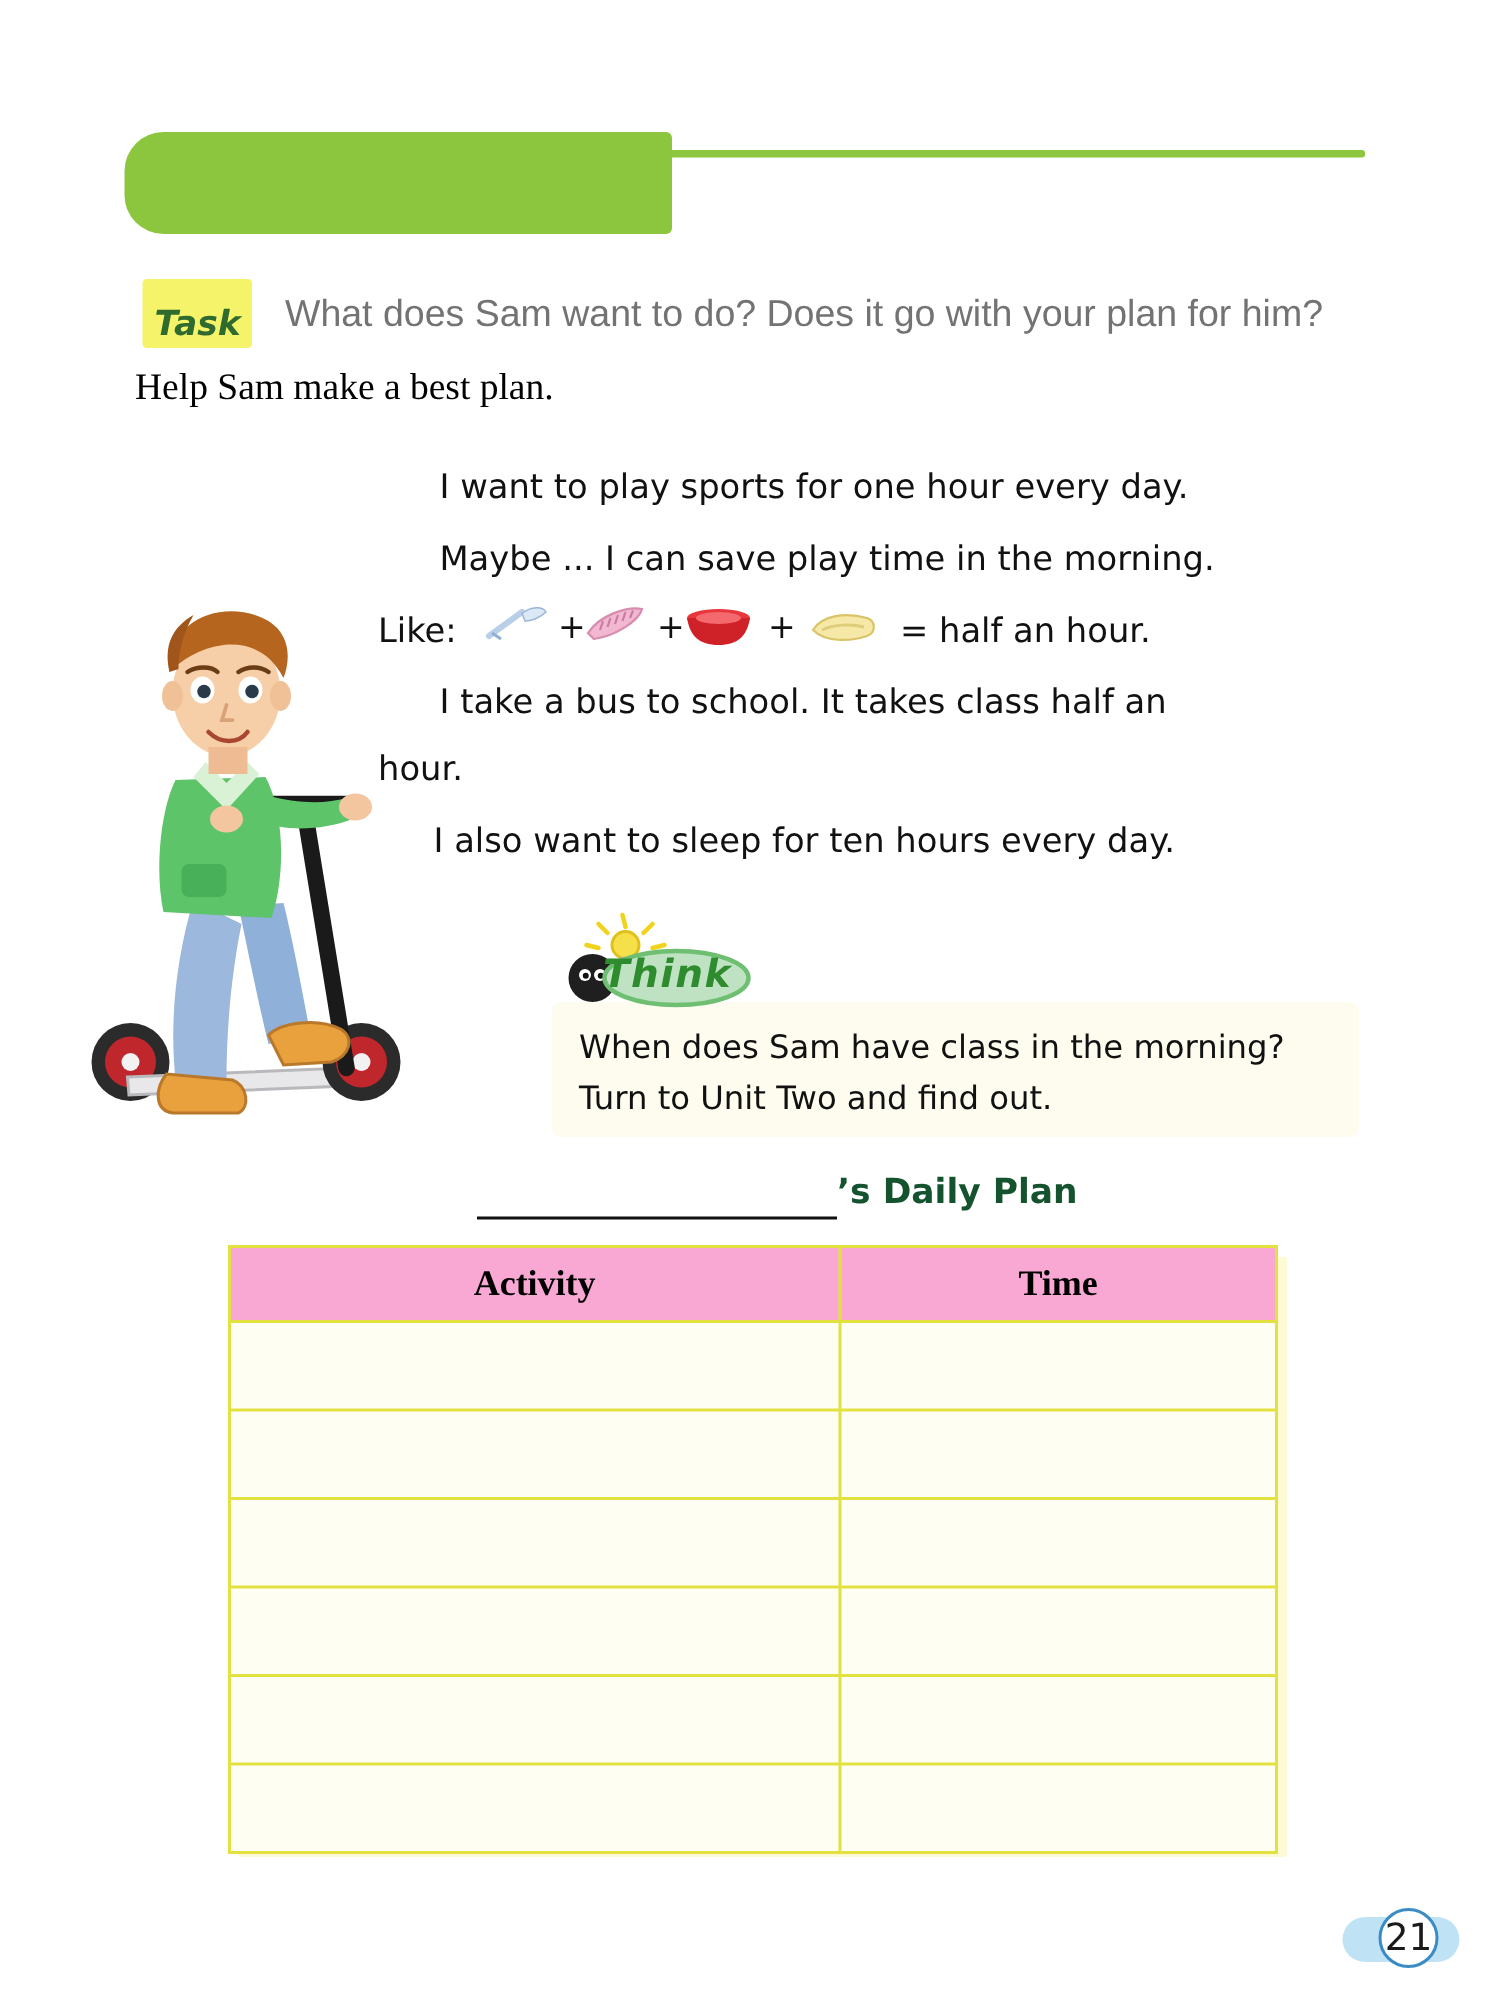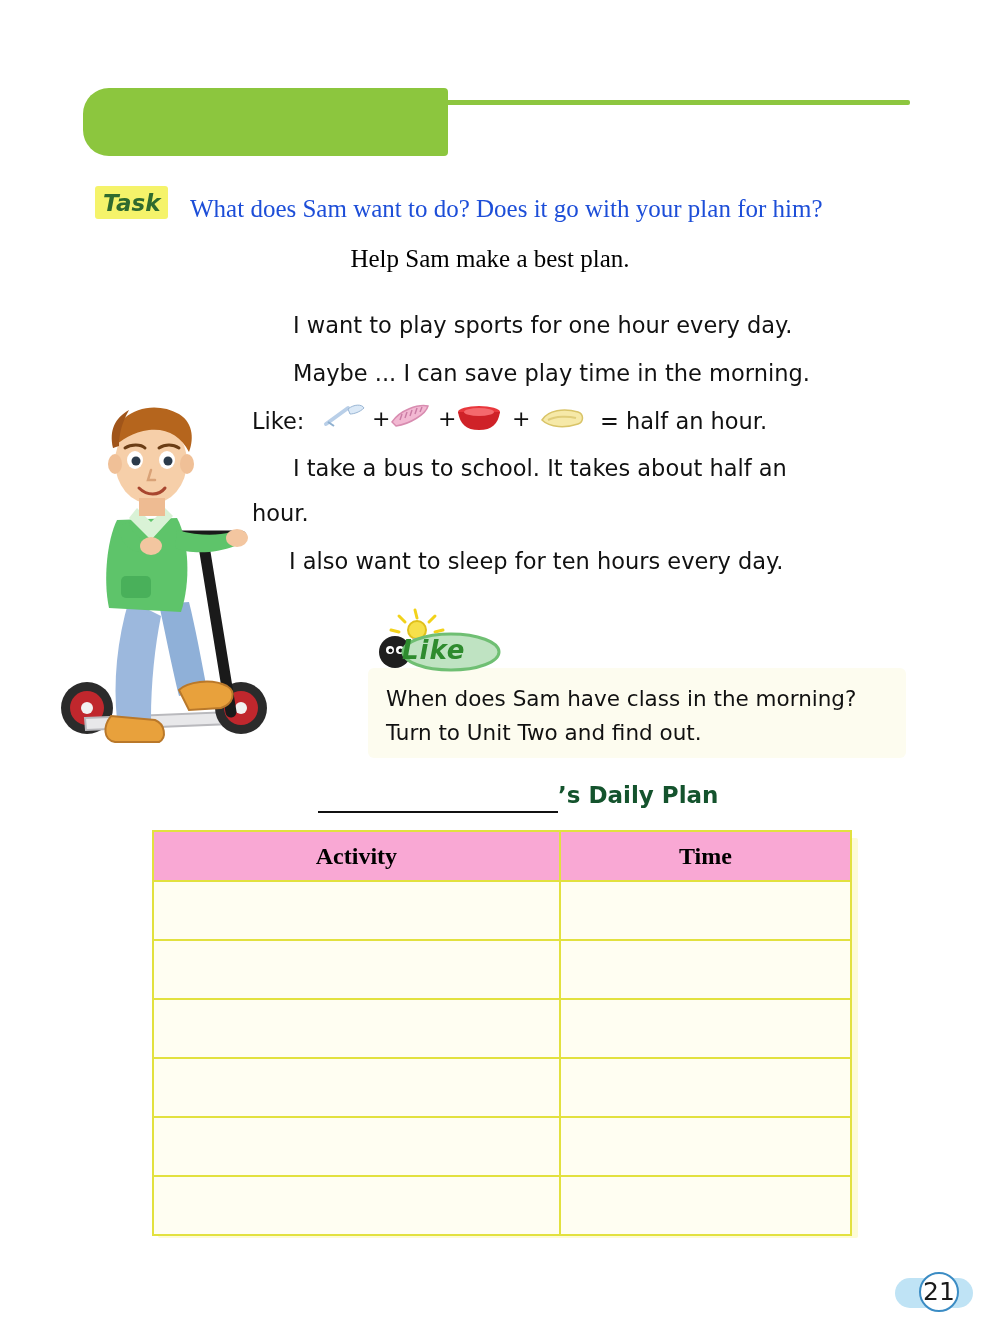--- a/index.html
+++ b/index.html
@@ -60,43 +60,42 @@
   .task-badge {
     position: absolute;
     left: 95px;
     top: 186px;
     background: #f5f36a;
     color: #2f6b2f;
     font-family: "DejaVu Sans", sans-serif;
     font-weight: bold;
     font-style: italic;
     font-size: 23px;
-    padding: 4px 8px 3px 8px;
+    padding: 17px 8px 3px 8px;
     border-radius: 3px;
   }
   .task-text {
     position: absolute;
     left: 190px;
     top: 184px;
     width: 740px;
-    font-family: Liberation Serif, serif;
+    font-family: Liberation Sans, sans-serif;
     font-size: 25px;
-    color: #1d4ed8;
+    color: #737373;
     line-height: 50px;
   }
   .task-text-2 {
     position: absolute;
     left: 90px;
     top: 234px;
     width: 800px;
     font-family: "Liberation Serif", serif;
     font-size: 25px;
     color: #000000;
     line-height: 50px;
-    text-align: center;
   }
 
   
   .boy {
     position: absolute;
     left: 55px;
     top: 390px;
     width: 220px;
     height: 365px;
   }
@@ -358,21 +357,21 @@
   <ellipse cx="23" cy="8" rx="15" ry="4" fill="#f4696d"></ellipse>
 </svg>
 <div class="plus" style="left:512px; top:406px;">+</div>
 
 <svg class="icon-towel" viewBox="0 0 46 26">
   <path d="M2 14 C8 4 24 2 38 6 C44 8 44 16 38 18 C26 22 10 22 2 14 Z" fill="#f6e9a8" stroke="#d9c468" stroke-width="1.5"></path>
   <path d="M8 14 C16 10 28 10 36 12" stroke="#e0cd7a" stroke-width="2" fill="none"></path>
 </svg>
 
 <div class="line l3b">= half an hour.</div>
-<div class="line l4">I take a bus to school. It takes about half an</div>
+<div class="line l4">I take a bus to school. It takes class half an</div>
 <div class="line l5">hour.</div>
 <div class="line l6">I also want to sleep for ten hours every day.</div>
 
 <div class="think-box"></div>
 <svg class="think-badge" viewBox="0 0 140 70">
 
   <g stroke="#f2d21a" stroke-width="3" stroke-linecap="round">
     <path d="M52 10 L50 2"></path>
       <path d="M40 14 L34 8"></path>
       <path d="M64 14 L70 8"></path>
@@ -383,21 +382,21 @@
   <rect x="48" y="30" width="8" height="5" fill="#b0b0b0"></rect>
 
   <circle cx="30" cy="44" r="16" fill="#1f1f1f"></circle>
   <circle cx="25" cy="42" r="4" fill="#ffffff"></circle>
   <circle cx="35" cy="42" r="4" fill="#ffffff"></circle>
   <circle cx="25.5" cy="42.5" r="2" fill="#111"></circle>
   <circle cx="35.5" cy="42.5" r="2" fill="#111"></circle>
 
   <ellipse cx="86" cy="44" rx="48" ry="18" fill="#bfe3c2" stroke="#6fbf73" stroke-width="3"></ellipse>
 </svg>
-<div class="think-word">Like</div>
+<div class="think-word">Think</div>
 <div class="think-line tl1">When does Sam have class in the morning?</div>
 <div class="think-line tl2">Turn to Unit Two and find out.</div>
 
 <div class="plan-title-wrap">
   <div class="plan-blank"></div>
   <div class="plan-title-text">’s Daily Plan</div>
 </div>
 
 <div class="table-shadow"></div>
 <table class="plan-table">

